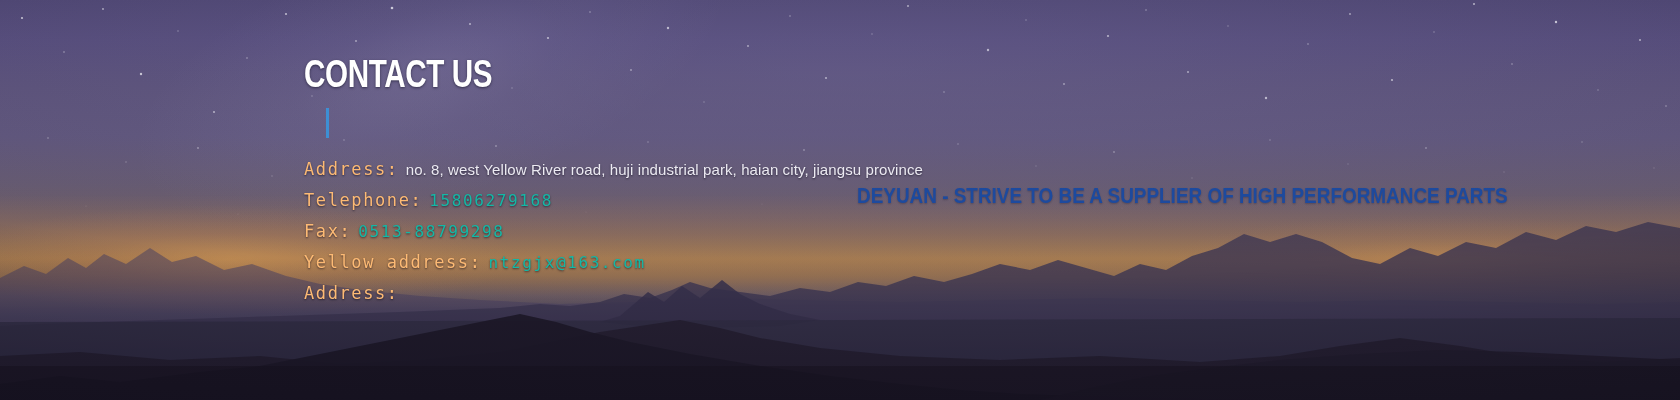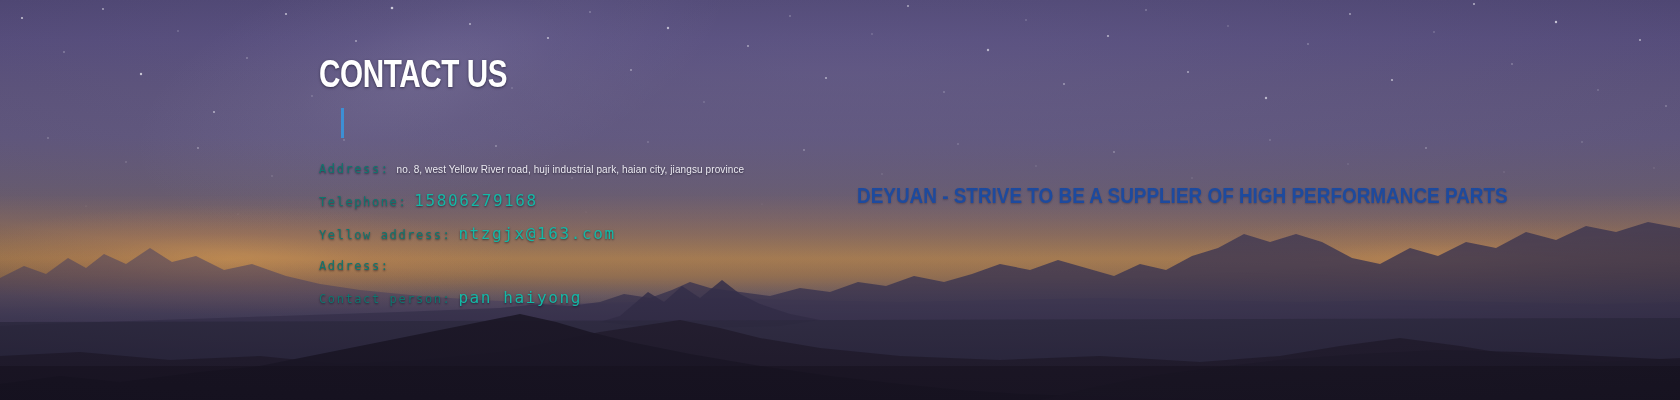--- a/index.html
+++ b/index.html
@@ -113,21 +113,21 @@
   .mountains svg { display:block; width:1680px; height:230px; }
 
   
   .content {
     position:absolute; inset:0;
     z-index:5;
   }
 
   .contact-block {
     position:absolute;
-    left:319px; top:54px;
+    left:304px; top:54px;
     width:820px;
   }
 
   .heading {
     font-family:"Liberation Sans Narrow", "Liberation Sans", sans-serif;
     font-weight:bold;
     font-size:38px;
     line-height:40px;
     letter-spacing:-0.5px;
     color:#ffffff;
@@ -151,41 +151,41 @@
   .detail-row {
     display:flex;
     align-items:baseline;
     margin-bottom:10px;
     white-space:nowrap;
   }
   .detail-row:last-child { margin-bottom:0; }
 
   .label {
     font-family:"DejaVu Sans Mono", "Liberation Mono", monospace;
-    font-size:12px;
+    font-size:17px;
     line-height:21px;
     letter-spacing:1.6px;
-    color:#0f766e;
+    color:#fdba74;
     text-shadow:0 1px 2px rgba(12,10,28,0.6);
   }
 
   .value {
     font-family:"DejaVu Sans Mono", "Liberation Mono", monospace;
     font-size:16px;
     line-height:21px;
     letter-spacing:1.6px;
     color:#14b8a6;
     margin-left:7px;
     text-shadow:0 1px 2px rgba(12,10,28,0.6);
   }
 
   
   .value.small-sans {
     font-family:"Liberation Sans", sans-serif;
-    font-size:10px;
+    font-size:15px;
     line-height:14px;
     letter-spacing:0.1px;
     color:#eceaf2;
   }
 
   
   .tagline {
     position:absolute;
     left:857px; top:183px;
     font-family:"Liberation Sans Narrow", "Liberation Sans", sans-serif;
@@ -348,34 +348,34 @@
         <div class="detail-row">
           <span class="label">Address:</span>
           <span class="value small-sans">no. 8, west Yellow River road, huji industrial park, haian city, jiangsu province</span>
         </div>
 
         <div class="detail-row">
           <span class="label">Telephone:</span>
           <span class="value">15806279168</span>
         </div>
 
+        <div class="detail-row">
+          <span class="label">Fax:</span>
+          <span class="value">0513-88799298</span>
+        </div>
 
         <div class="detail-row">
           <span class="label">Yellow address:</span>
           <span class="value">ntzgjx@163.com</span>
         </div>
 
         <div class="detail-row">
           <span class="label">Address:</span>
         </div>
 
-        <div class="detail-row">
-          <span class="label">Contact person:</span>
-          <span class="value">pan haiyong</span>
-        </div>
 
       </div>
     </div>
 
     <div class="tagline">DEYUAN - STRIVE TO BE A SUPPLIER OF HIGH PERFORMANCE PARTS</div>
 
   </div>
 </div>
 
 </body></html>

